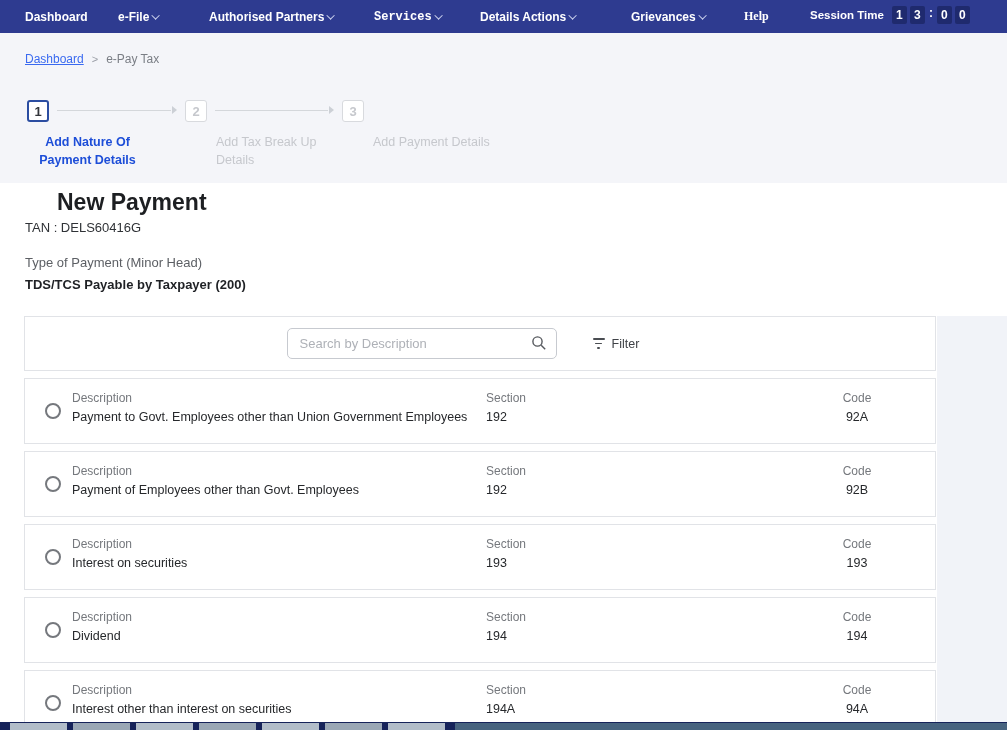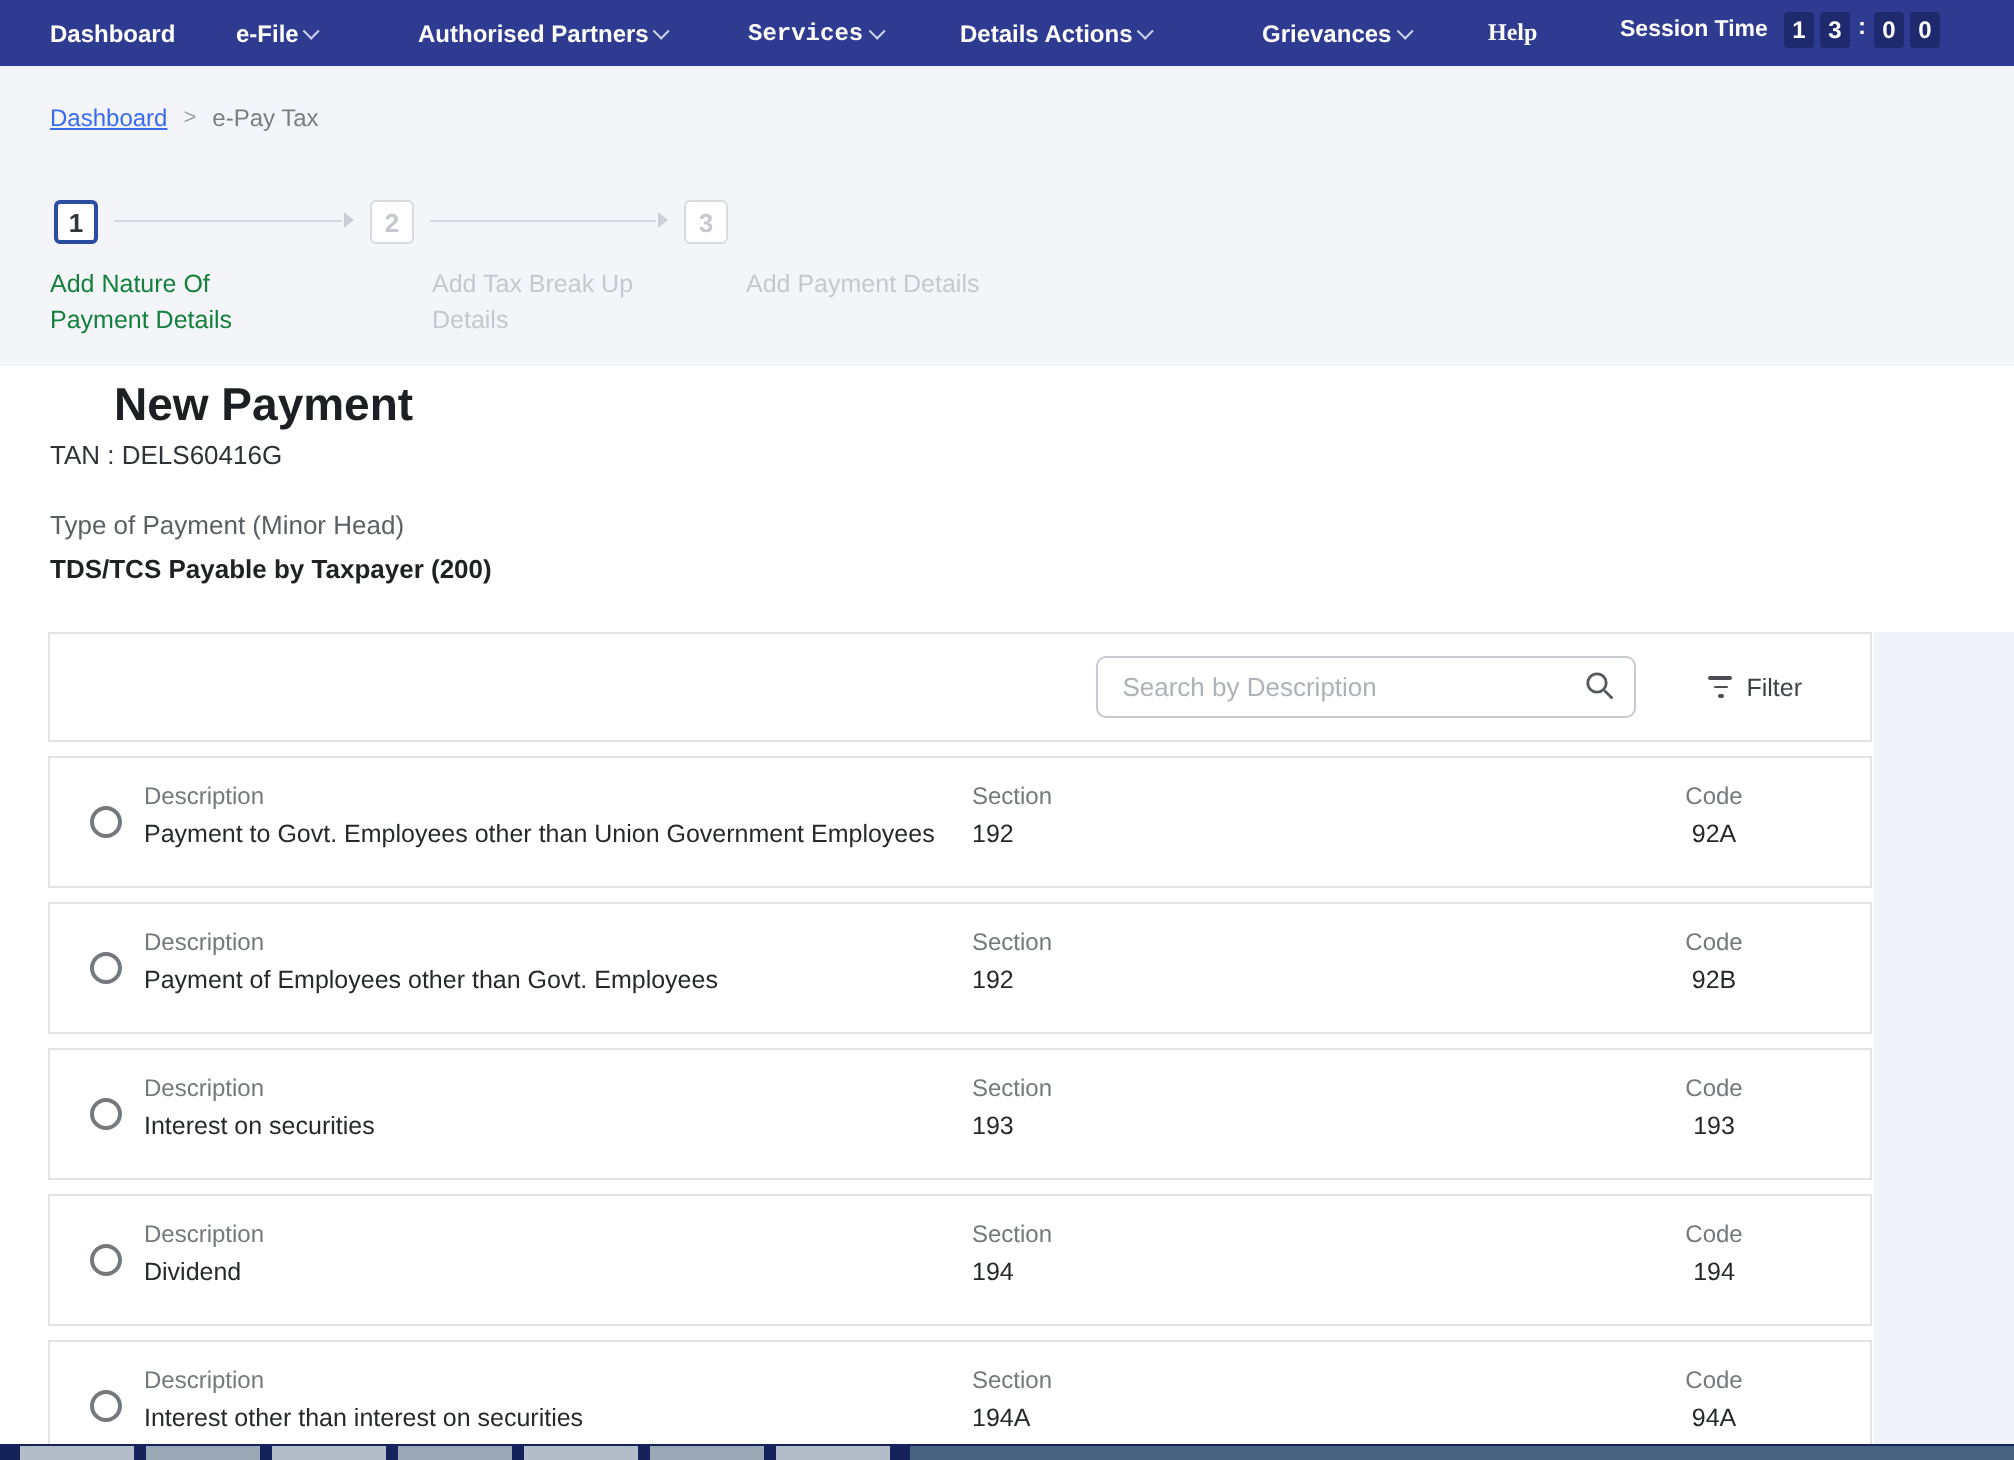--- a/index.html
+++ b/index.html
@@ -30,32 +30,32 @@
 
   
   .step-box { position:absolute; top:100px; width:22px; height:22px; border-radius:3px; background:#ffffff;
               display:flex; align-items:center; justify-content:center; font-size:13px; font-weight:700; }
   .step-box.active { border:2px solid #2b4da1; color:#33363b; }
   .step-box.inactive { border:1.5px solid #d8dade; color:#c6c8cd; }
   .step-line { position:absolute; top:110px; height:1px; background:#d4d7db; }
   .step-arrow { position:absolute; top:106px; width:0; height:0;
                 border-left:5px solid #ccd0d6; border-top:4px solid transparent; border-bottom:4px solid transparent; }
   .step-label { position:absolute; top:133px; width:125px; font-size:12.5px; line-height:1.45; }
-  .step-label.active { color:#15803d; font-weight:400; }
+  .step-label.active { color:#1d4ed8; font-weight:700;text-align:center; }
   .step-label.inactive { color:#c6c8cd; font-weight:400;margin-left:33px; }
 
   
   .page-title { position:absolute; left:25px; top:189px; font-size:23px; font-weight:600; color:#1d1f22;margin-left:32px; }
   .tan-line { position:absolute; left:25px; top:220px; font-size:13px; color:#2f3236; }
   .minor-label { position:absolute; left:25px; top:255px; font-size:13px; color:#5c5f64; }
   .minor-value { position:absolute; left:25px; top:277px; font-size:13px; font-weight:700; color:#1f2125; }
 
   
   .toolbar-card { position:absolute; left:24px; top:316px; width:912px; height:55px; background:#fff;
-                  border:1px solid #e1e3e7; display:flex; align-items:center; justify-content:flex-end;
+                  border:1px solid #e1e3e7; display:flex; align-items:center; justify-content:center;
                   gap:36px; padding-right:34px; }
   .search-wrap { position:relative; width:270px; height:31px; }
   .search-input { width:100%; height:100%; border:1px solid #c7cad0; border-radius:5px; padding:0 34px 0 12px;
                   font-size:13px; color:#33363b; font-family:"Liberation Sans",sans-serif; background:#fff; }
   .search-input::placeholder { color:#aeb1b7; }
   .search-icon { position:absolute; right:10px; top:7px; width:16px; height:16px; cursor:pointer; }
   .filter-btn { display:flex; align-items:center; gap:7px; font-size:12.5px; color:#3f4247; cursor:pointer; }
   .filter-icon { display:inline-flex; flex-direction:column; gap:2.5px; align-items:center; }
   .filter-icon i { display:block; height:1.8px; background:#4a4d52; border-radius:1px; }
   .filter-icon i:nth-child(1){ width:12px; } .filter-icon i:nth-child(2){ width:7px; } .filter-icon i:nth-child(3){ width:3px; }

